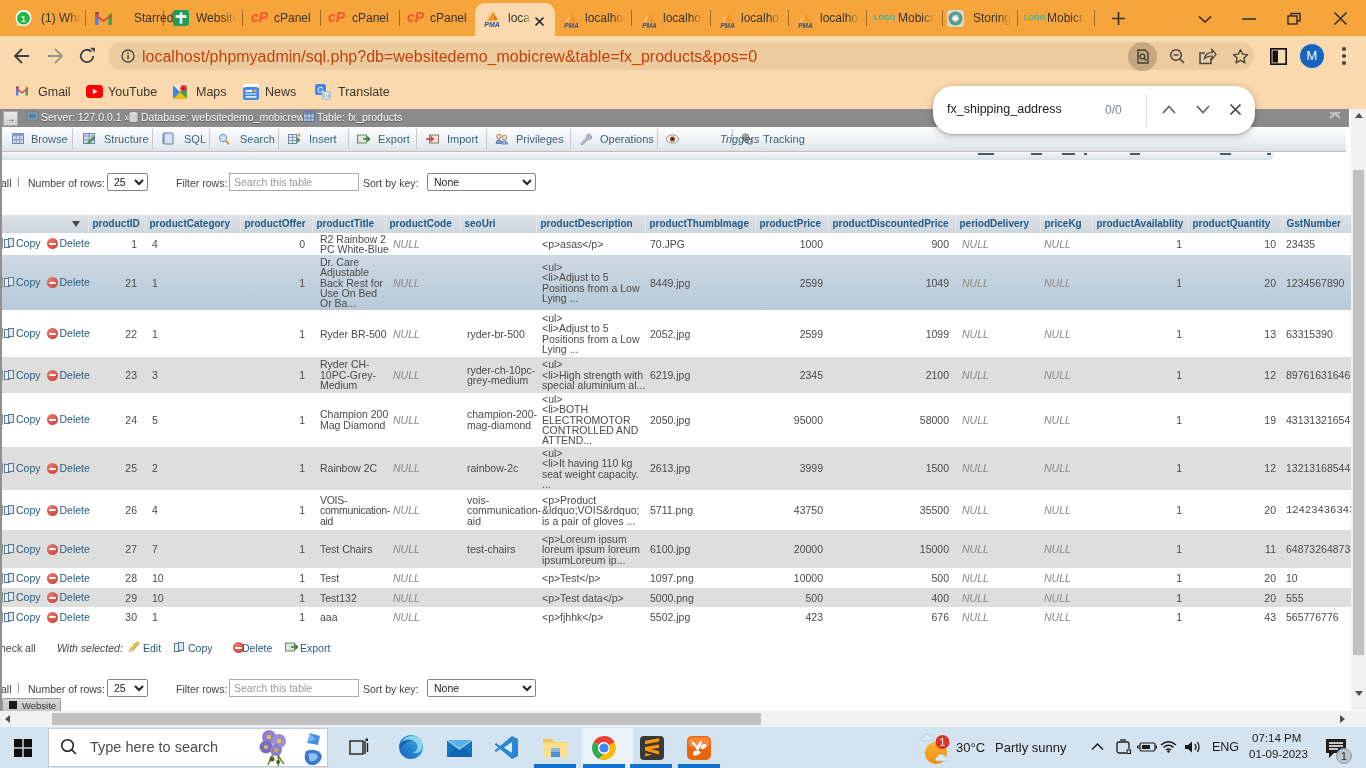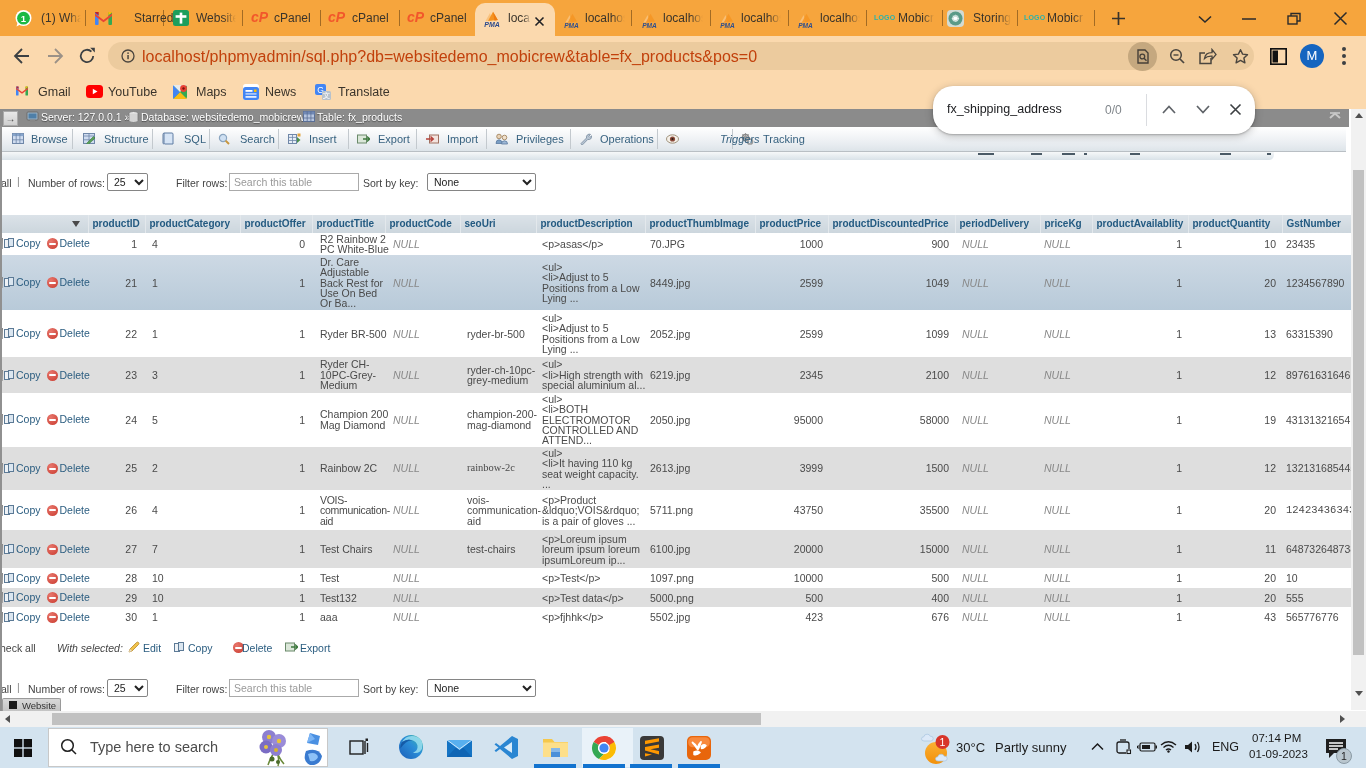--- a/index.html
+++ b/index.html
@@ -597,21 +597,21 @@
         <td class="rt">19</td>
         <td class="gst" style="padding-left:4px;">43131321654</td>
       </tr>
 <tr class="even" style="height:40px;">
         <td class="act"><span class="ic-frag"></span><span class="ic-copy"><i></i><b></b></span><span class="alink">Copy</span><span class="ic-del"><i></i></span><span class="alink">Delete</span></td>
         <td class="rt" style="padding-right:8px;">25</td>
         <td style="padding-left:7px;">2</td>
         <td class="rt" style="padding-right:7px;">1</td>
         <td style="padding-left:8px;">Rainbow 2C</td>
         <td class="null" style="padding-left:8px;">NULL</td>
-        <td style="padding-left:7px;font-family:Liberation Serif, serif;">rainbow-2c</td>
+        <td style="padding-left:7px;">rainbow-2c</td>
         <td>&lt;ul&gt;<br>&lt;li&gt;It having 110 kg<br>seat weight capacity.<br>...</td>
         <td style="padding-left:5px;">2613.jpg</td>
         <td class="rt" style="padding-right:5px;">3999</td>
         <td class="rt">1500</td>
         <td class="null" style="padding-left:7px;">NULL</td>
         <td class="null" style="padding-left:4px;">NULL</td>
         <td class="rt">1</td>
         <td class="rt">12</td>
         <td class="gst" style="padding-left:4px;">132131685445</td>
       </tr>

